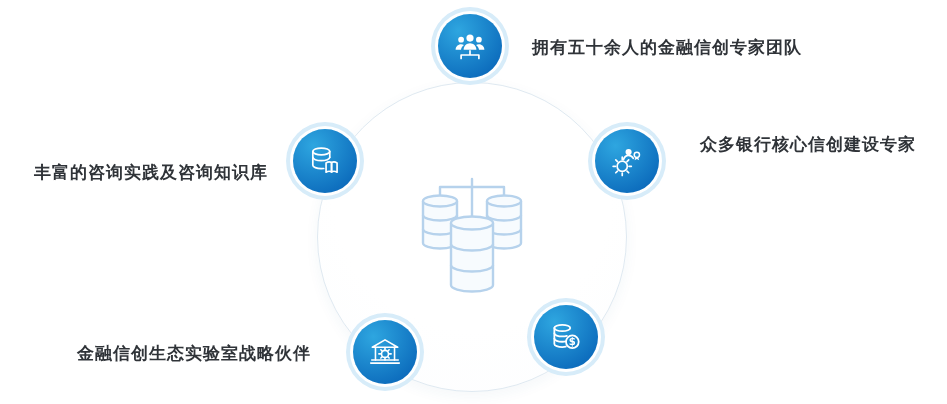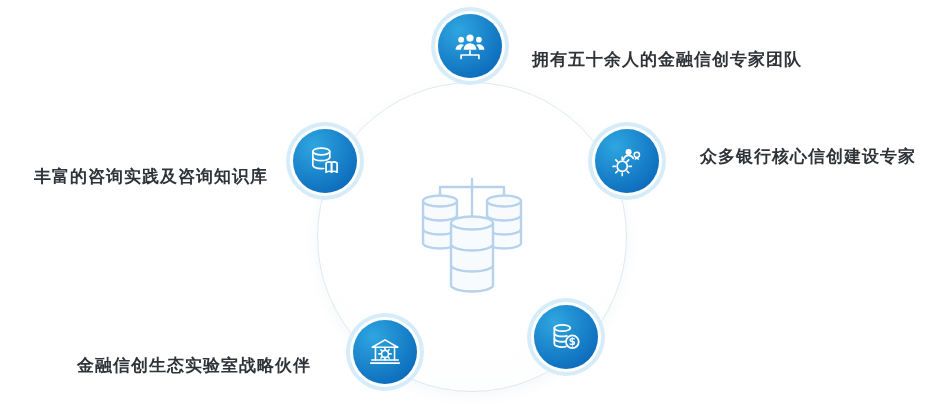--- a/index.html
+++ b/index.html
@@ -32,27 +32,27 @@
   }
   .node svg{display:block;}
   .node-top{left:438px;top:14px;}
   .node-right{left:595px;top:129px;}
   .node-bottom-right{left:534px;top:305px;}
   .node-bottom-left{left:353px;top:320px;}
   .node-left{left:293px;top:129px;}
   .label{
     position:absolute;transform:translateY(-50%);
     font-size:17px;font-weight:700;letter-spacing:1px;white-space:nowrap;
-    color:var(--label-color);z-index:4;margin-top:12px;
+    color:var(--label-color);z-index:4;
   }
   .label-top{left:532px;top:47px;}
   .label-right{left:700px;top:144px;}
   .label-bottom-right{left:630px;top:338px;}
   .label-bottom-left{right:636px;top:353px;text-align:center;}
-  .label-left{right:679px;top:164px;}
+  .label-left{right:679px;top:172px;}
   .center-icon{color:var(--center-icon-stroke);}
 </style>
 </head>
 <body>
 
 <div class="canvas">
 
   <div class="center-circle">
     <svg class="center-icon" width="122" height="132" viewBox="0 0 120 132" aria-hidden="true">
       <g stroke="currentColor" stroke-width="2.4" fill="none" stroke-linecap="round">

